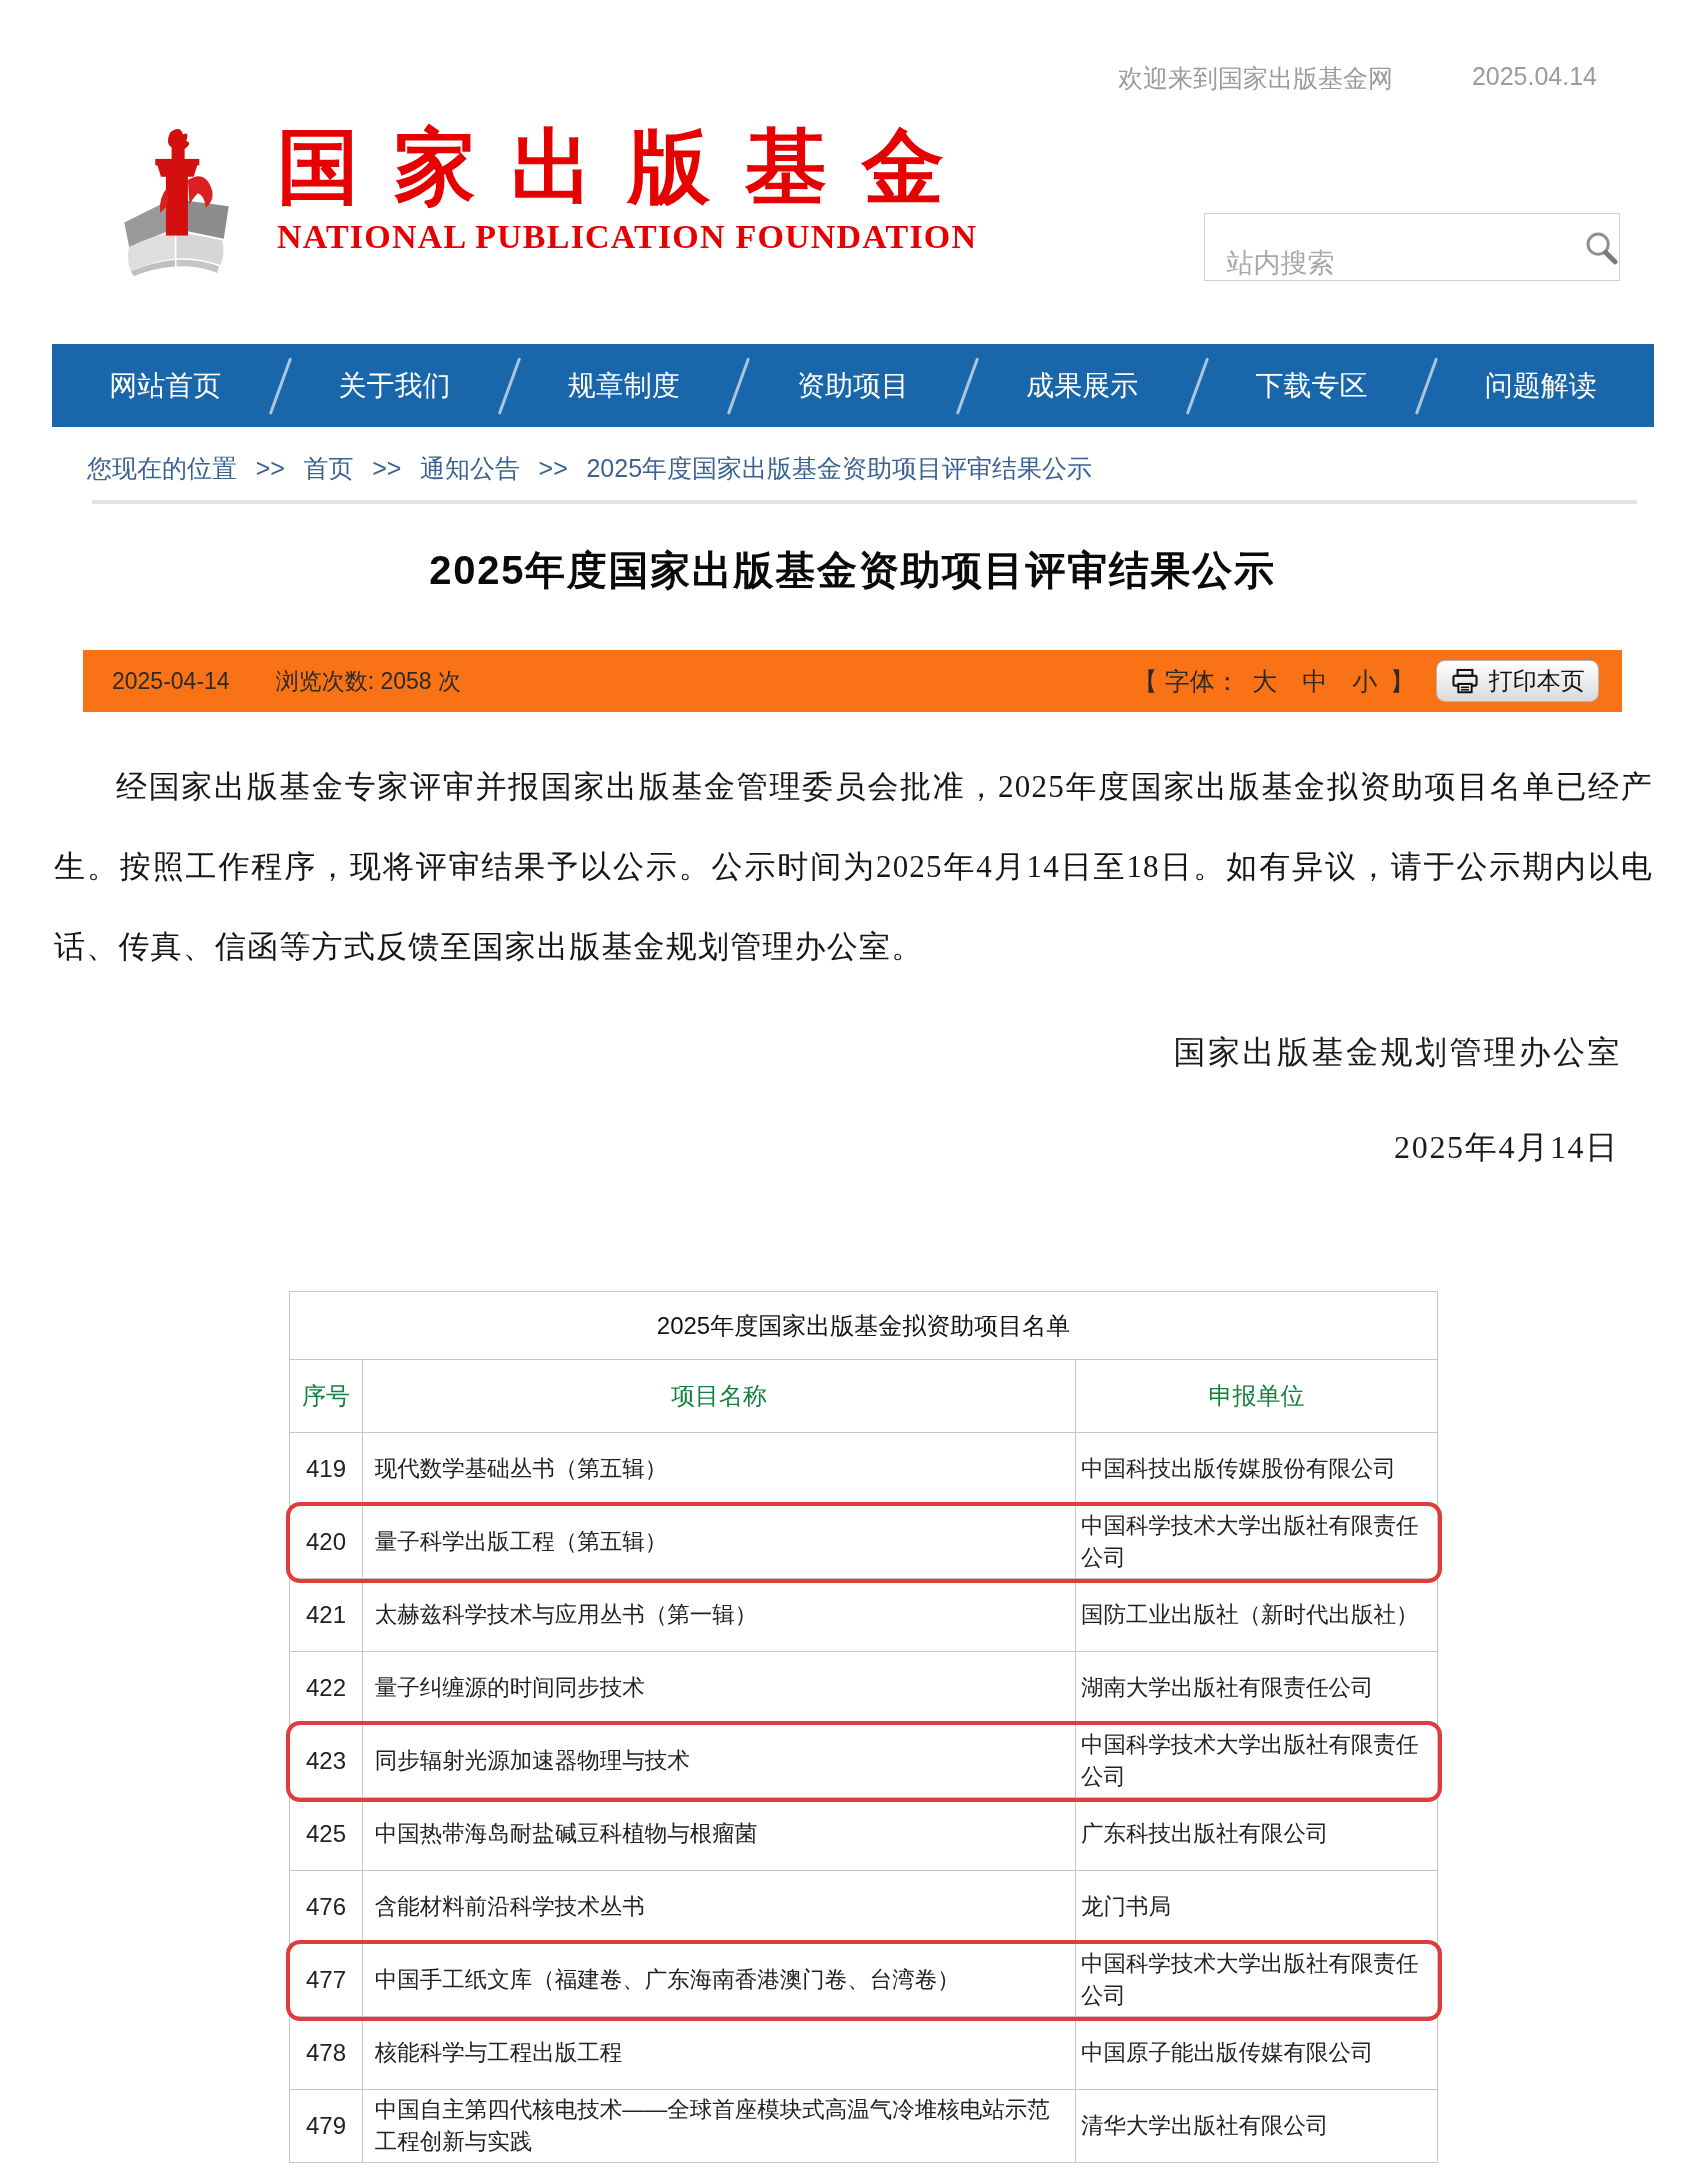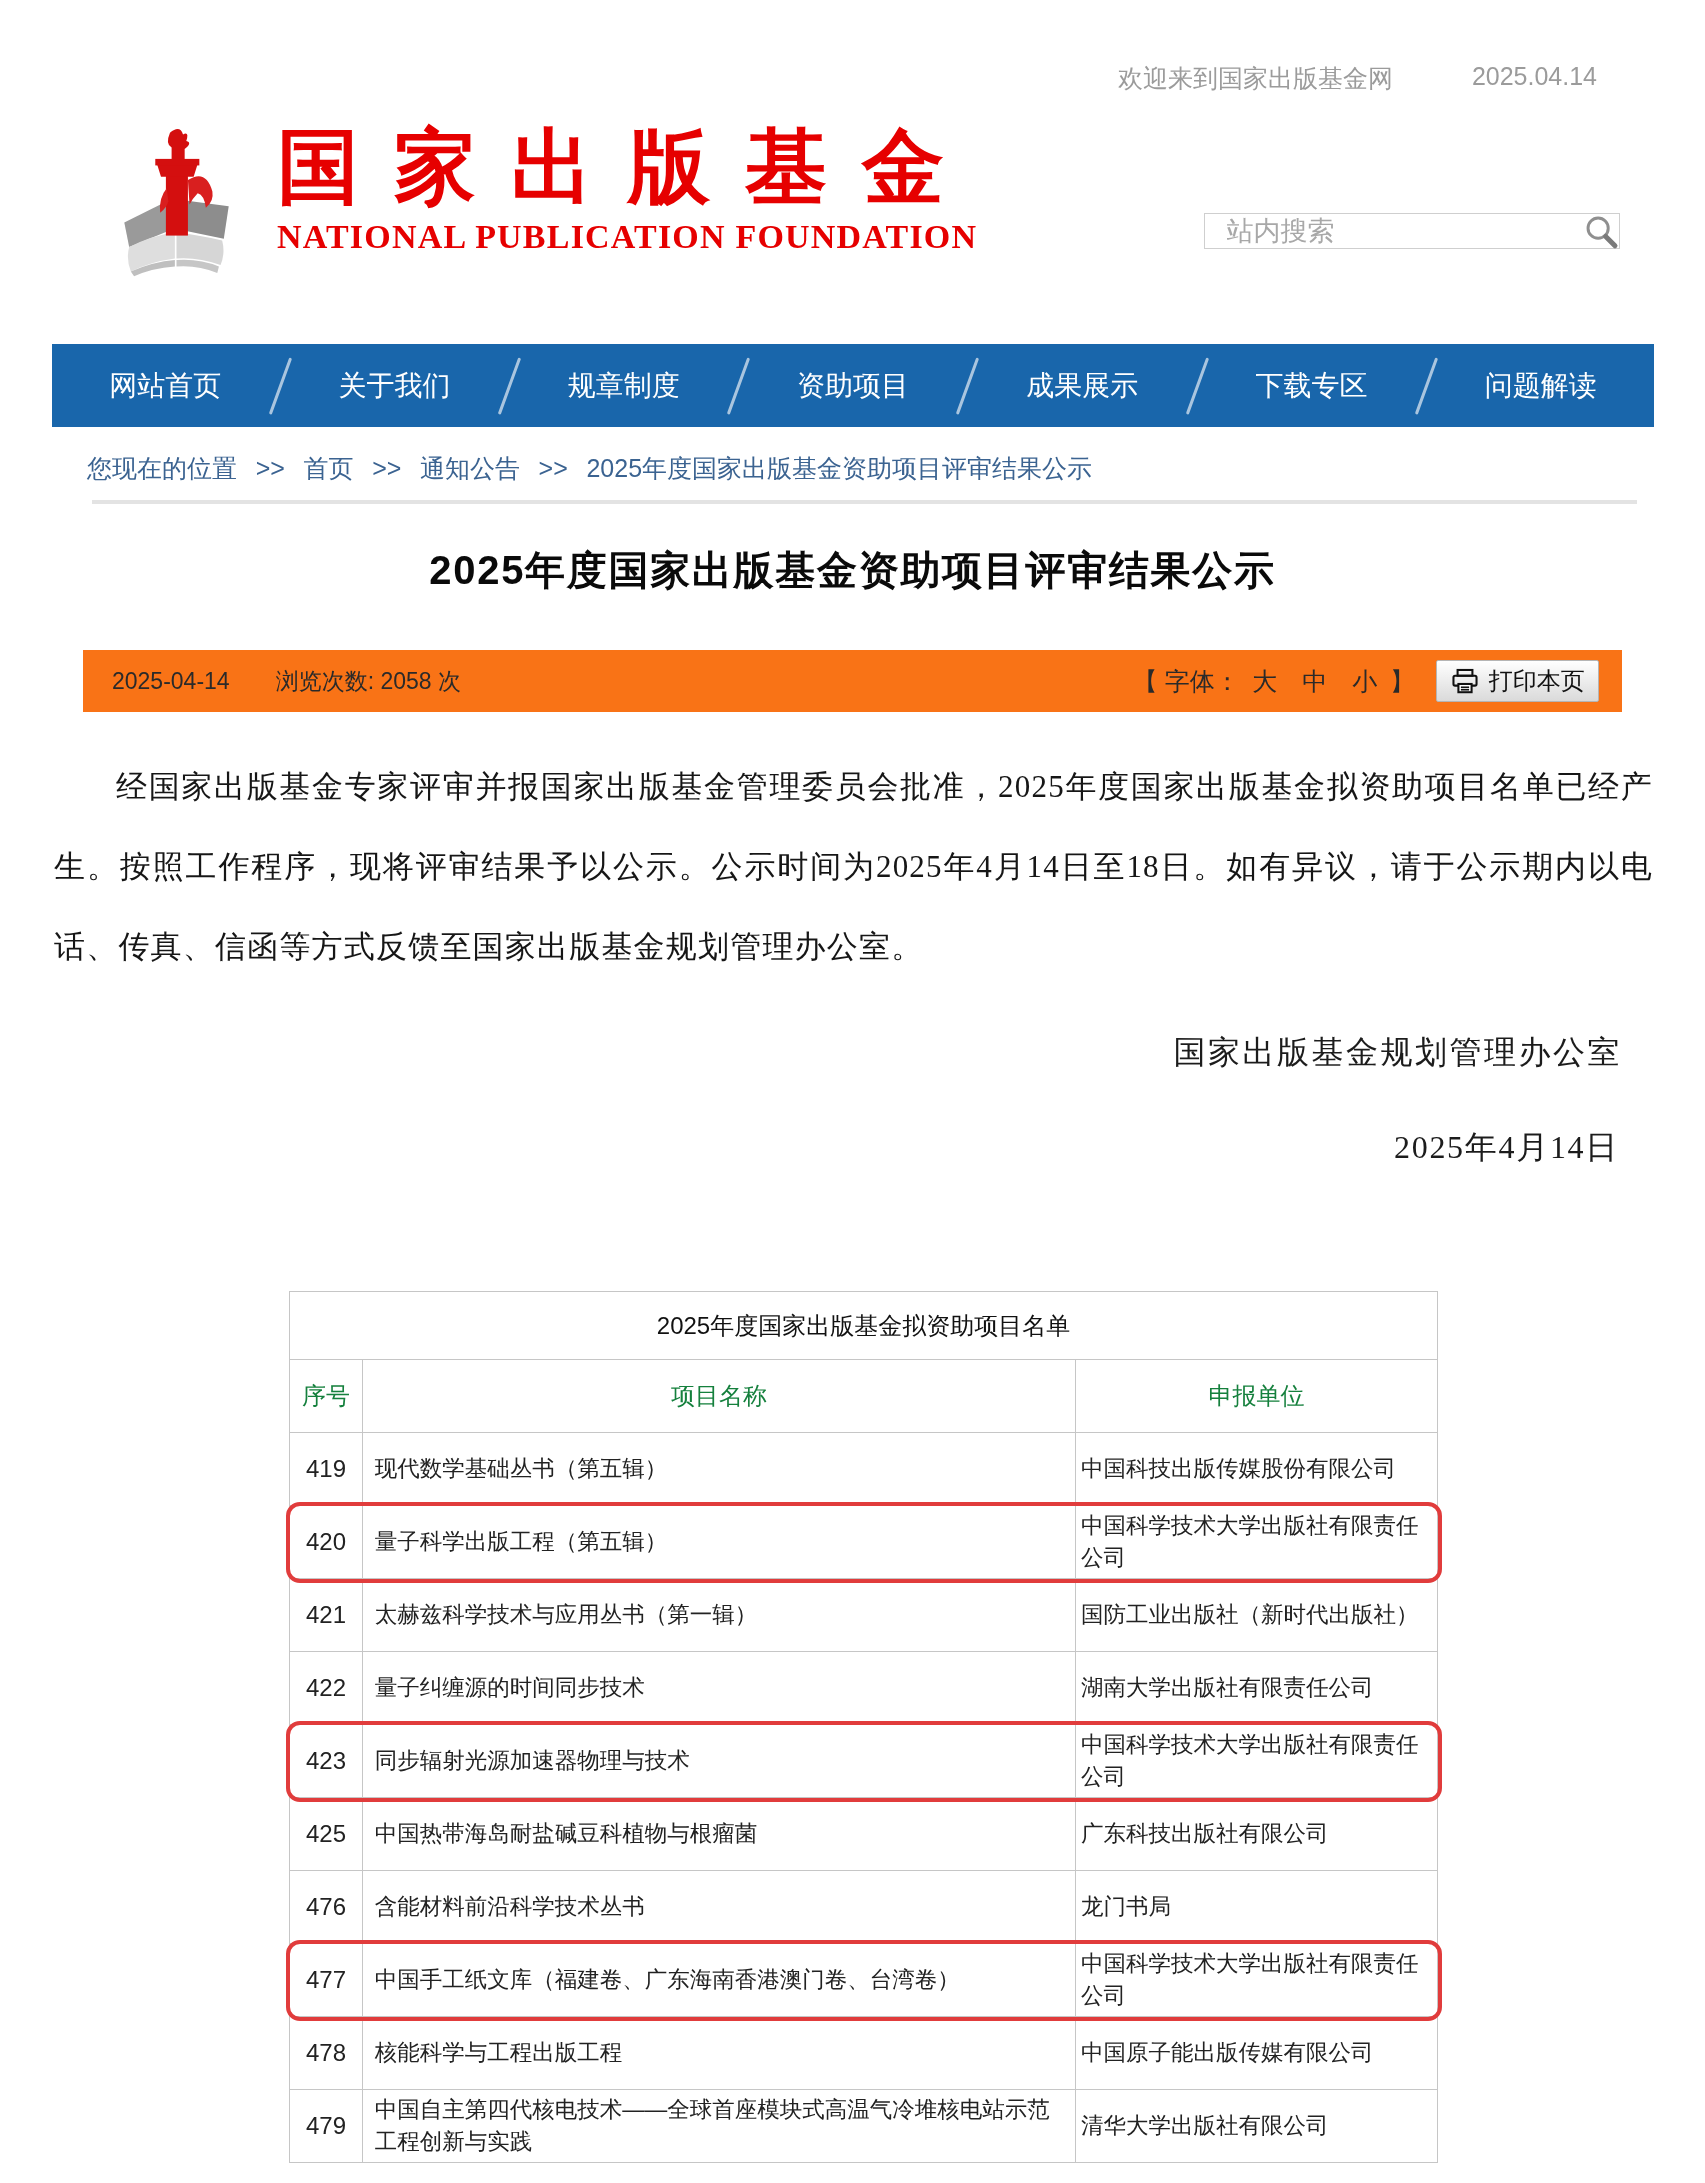--- a/index.html
+++ b/index.html
@@ -13,22 +13,22 @@
   
   .logo{position:absolute;left:119px;top:123px;display:flex;align-items:flex-start;cursor:pointer;}
   .logo-mark{width:115px;height:155px;}
   .logo-text{margin-left:43px;}
   .logo-cn{font-family:"Liberation Serif",serif;font-weight:bold;color:#e60000;
            font-size:82px;letter-spacing:35px;line-height:1.1;white-space:nowrap;}
   .logo-en{font-family:"Liberation Serif",serif;font-weight:bold;color:#e60000;
            font-size:34px;letter-spacing:1.2px;margin-top:5px;white-space:nowrap;}
 
   
-  .search{position:absolute;left:1204px;top:213px;width:416px;height:36px;
-          border:1.7px solid #cfcfcf;box-sizing:border-box;display:flex;align-items:center;background:#fff;}
+  .search{position:absolute;left:1204px;top:213px;width:416px;height:68px;
+          border:1.7px solid #cfcfcf;box-sizing:border-box;display:flex;align-items:flex-end;background:#fff;}
   .search input{flex:1;border:none;outline:none;background:transparent;
           font-size:27px;color:#444;padding-left:21.6px;font-family:"Liberation Sans",sans-serif;}
   .search input::placeholder{color:#a8a8a8;}
   .search-btn{width:50px;height:100%;display:flex;align-items:center;justify-content:center;cursor:pointer;}
 
   
   .nav{position:absolute;left:52px;top:344px;width:1602px;height:83px;background:#1966ab;
        display:flex;align-items:center;}
   .nav a{flex:1;text-align:center;color:#ffffff;font-size:28px;text-decoration:none;line-height:83px;}
   .nav .slash{width:2.5px;height:60px;background:#c3d6e7;opacity:.85;transform:rotate(20deg);border-radius:1.7px;}
@@ -45,21 +45,21 @@
 
   
   .meta{position:absolute;left:83px;top:650px;width:1539px;height:62px;background:#f97316;
         box-sizing:border-box;display:flex;align-items:center;justify-content:space-between;
         padding:0 23px 0 29px;font-size:23px;color:#2a2a2a;}
   .meta-left{display:flex;align-items:center;gap:46px;}
   .meta-right{display:flex;align-items:center;gap:21.6px;font-size:25px;}
   .fontsize-group{display:flex;align-items:center;}
   .fontsize-group .fs{margin:0 12.5px;cursor:pointer;}
   .print-btn{display:inline-flex;align-items:center;gap:10px;padding:4.2px 13.3px;
-        border:1.7px solid #b5b5b5;border-radius:2px;background:linear-gradient(#ffffff,#dadada);
+        border:1.7px solid #b5b5b5;border-radius:9px;background:linear-gradient(#ffffff,#dadada);
         font-size:24px;color:#111;cursor:pointer;}
 
   
   .body-text{position:absolute;left:54px;top:747px;width:1599px;
         font-family:Liberation Serif, serif;font-size:31px;color:#161616;
         line-height:80px;text-align:justify;text-indent:2em;letter-spacing:1.2px;}
   .sig{position:absolute;right:83px;top:1031px;font-family:"Liberation Serif",serif;
         font-size:32px;color:#1c1c1c;letter-spacing:2.5px;}
   .sig-date{position:absolute;right:86px;top:1126px;font-family:"Liberation Serif",serif;
         font-size:32px;color:#1c1c1c;letter-spacing:1.7px;}

